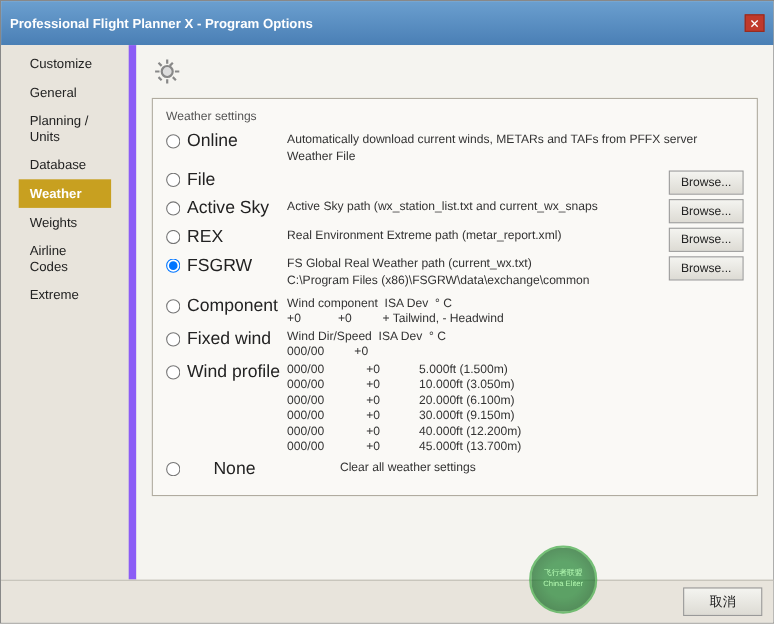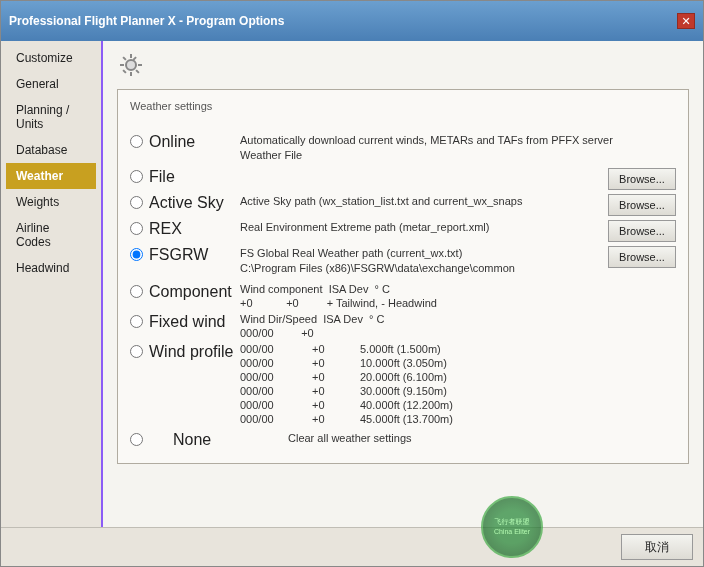--- a/index.html
+++ b/index.html
@@ -44,24 +44,24 @@
       color: white;
       font-size: 11px;
       cursor: pointer;
     }
     .content-area {
       display: flex;
       flex: 1;
       overflow: hidden;
     }
     .sidebar {
-      width: 102px;
+      width: 123px;
       background: #e8e4dc;
-      border-right: 2px solid #8b5cf6;
-      padding: 4px 5px;
+      border-right: 7px solid #8b5cf6;
+      padding: 4px 16px;
       flex-shrink: 0;
     }
     .sidebar-item {
       padding: 6px 10px;
       cursor: pointer;
       color: #222;
       font-size: 12px;
     }
     .sidebar-item.active {
       background: #c8a020;
@@ -92,21 +92,21 @@
     }
     .section-box {
       border: 1px solid #b0aba0;
       background: #faf9f6;
       padding: 10px 12px;
       margin-bottom: 8px;
     }
     .section-label {
       font-size: 11px;
       color: #555;
-      margin-bottom: 21px;
+      margin-bottom: 8px;
       font-weight: normal;
     }
     .weather-row {
       display: flex;
       align-items: flex-start;
       margin-bottom: 4px;
       gap: 6px;
     }
     .weather-row input[type=radio] {
       margin-top: 2px;
@@ -169,21 +169,21 @@
   </div>
   <div class="content-area">
     <div class="sidebar">
       <div class="sidebar-item">Customize</div>
       <div class="sidebar-item">General</div>
       <div class="sidebar-item">Planning / Units</div>
       <div class="sidebar-item">Database</div>
       <div class="sidebar-item active">Weather</div>
       <div class="sidebar-item">Weights</div>
       <div class="sidebar-item">Airline Codes</div>
-      <div class="sidebar-item">Headwind</div>
+      <div class="sidebar-item">Extreme</div>
     </div>
     <div class="main-panel">
       <div class="panel-header">
         <svg class="gear-icon" viewBox="0 0 28 28" fill="none">
           <circle cx="14" cy="14" r="5" stroke="#888" stroke-width="2" fill="#ddd"></circle>
           <path d="M14 3v4M14 21v4M3 14h4M21 14h4M6.1 6.1l2.8 2.8M19.1 19.1l2.8 2.8M19.1 6.1l-2.8 2.8M6.1 19.1l2.8 2.8" stroke="#888" stroke-width="2"></path>
         </svg>
       </div>
       <div class="section-box">
         <div class="section-label">Weather settings</div>

